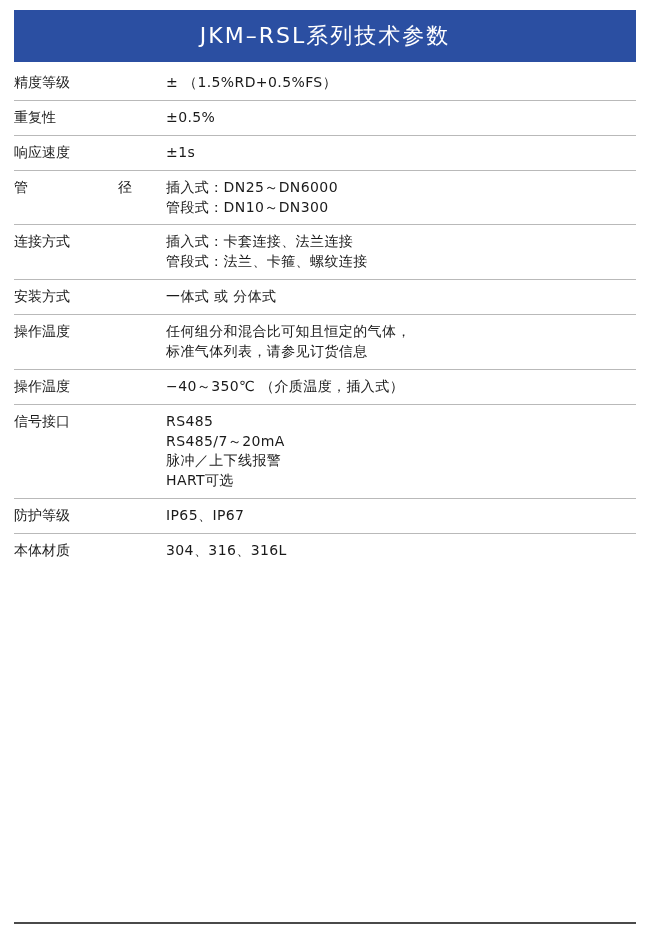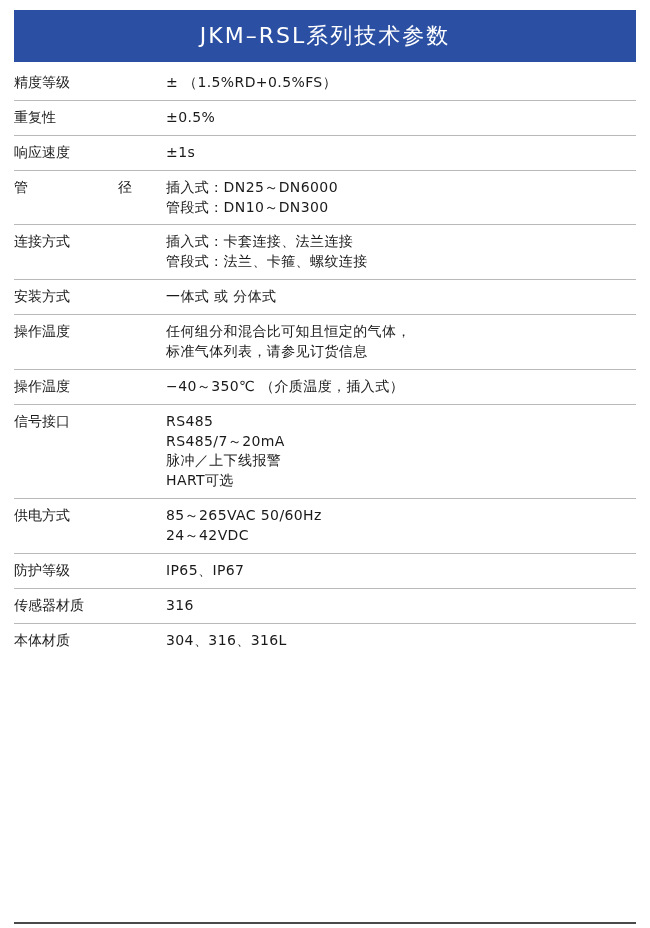--- a/index.html
+++ b/index.html
@@ -153,36 +153,23 @@
         <tr>
           <td class="label"><span>信号接口</span></td>
           <td class="value">
             <span class="line">RS485</span>
             <span class="line">RS485/7～20mA</span>
             <span class="line">脉冲／上下线报警</span>
             <span class="line">HART可选</span>
           </td>
         </tr>
         <tr>
-          <td class="label"><span>供电方式</span></td>
-          <td class="value">
-            <span class="line">85～265VAC  50/60Hz</span>
-            <span class="line">24～42VDC</span>
-          </td>
-        </tr>
-        <tr>
           <td class="label"><span>防护等级</span></td>
           <td class="value">
             <span class="line">IP65、IP67</span>
-          </td>
-        </tr>
-        <tr>
-          <td class="label"><span>传感器材质</span></td>
-          <td class="value">
-            <span class="line">316</span>
           </td>
         </tr>
         <tr class="last-row">
           <td class="label"><span>本体材质</span></td>
           <td class="value">
             <span class="line">304、316、316L</span>
           </td>
         </tr>
       </tbody>
   </table>

